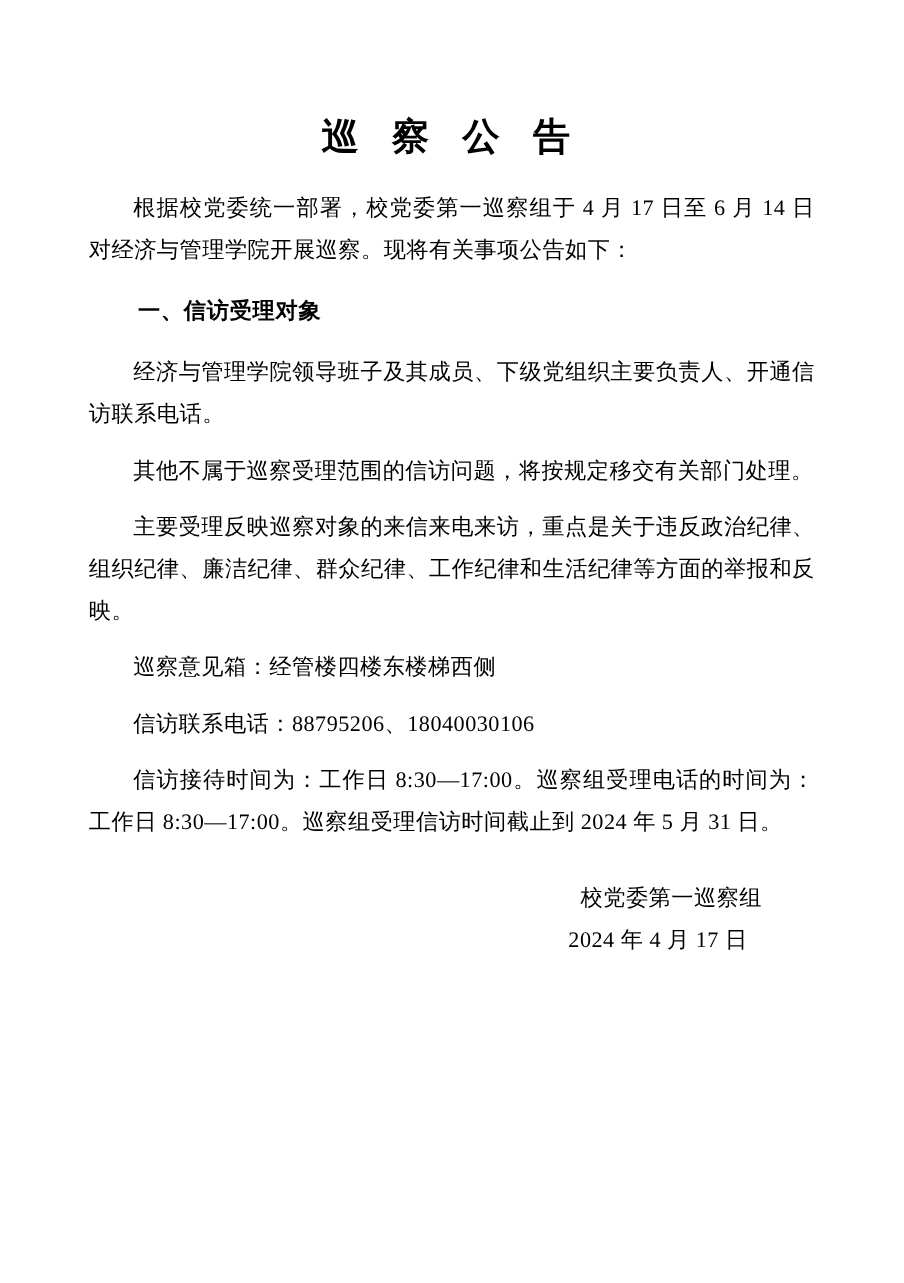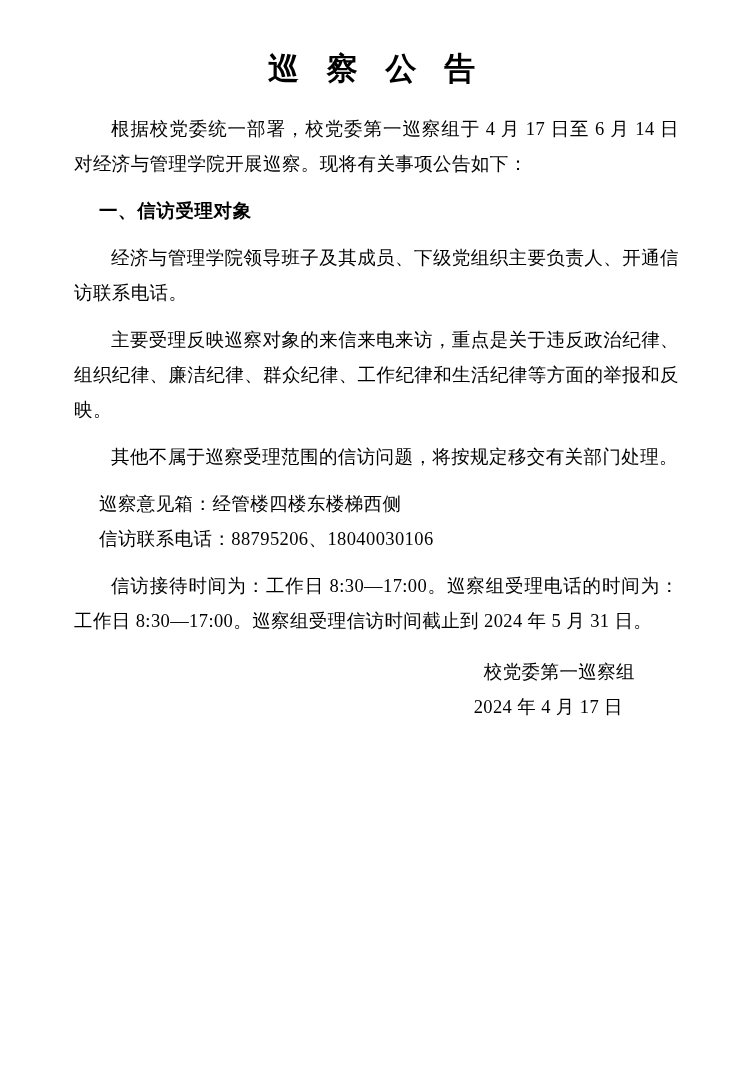--- a/index.html
+++ b/index.html
@@ -12,21 +12,21 @@
     height: 1069px;
     font-family: "Liberation Serif", "DejaVu Serif", serif;
     color: #000000;
     -webkit-font-smoothing: antialiased;
   }
   .page {
     position: relative;
     width: 753px;
     height: 1069px;
     box-sizing: border-box;
-    padding: 30px 62px 40px 62px;
+    padding: 75px 62px 40px 62px;
     background: #ffffff;
   }
   .doc-title {
     text-align: center;
     font-size: 31px;
     font-weight: bold;
     letter-spacing: 10px;
     margin: 18px 0 22px 0;
     font-family: "Liberation Serif", "DejaVu Serif", serif;
   }
@@ -36,33 +36,33 @@
     text-align: justify;
     text-justify: inter-ideograph;
     margin: 12px;
     text-indent: 37px;
     letter-spacing: 0.4px;
   }
   .heading {
     font-size: 18.5px;
     line-height: 35px;
     font-weight: bold;
-    margin: 0;
+    margin: 16px;
     text-indent: 37px;
     letter-spacing: 0.6px;
   }
   .contact-line {
     font-size: 18.5px;
     line-height: 35px;
-    margin: 0;
+    margin: 12px;
     text-indent: 37px;
     letter-spacing: 0.4px;
   }
   .signature-block {
-    margin-top: 16px;
+    margin-top: 28px;
     text-align: right;
     padding-right: 56px;
   }
   .sign-line {
     font-size: 18.5px;
     line-height: 35px;
     letter-spacing: 0.4px;
   }
   .sign-date {
     font-size: 18.5px;
@@ -75,22 +75,22 @@
 <body>
 
 <div class="page">
 
   <h1 class="doc-title">巡 察 公 告</h1>
 
   <div class="doc-body">
       <p class="para">根据校党委统一部署，校党委第一巡察组于 4 月 17 日至 6 月 14 日对经济与管理学院开展巡察。现将有关事项公告如下：</p>
       <p class="heading">一、信访受理对象</p>
       <p class="para">经济与管理学院领导班子及其成员、下级党组织主要负责人、开通信访联系电话。</p>
+      <p class="para">其他不属于巡察受理范围的信访问题，将按规定移交有关部门处理。</p>
       <p class="para">主要受理反映巡察对象的来信来电来访，重点是关于违反政治纪律、组织纪律、廉洁纪律、群众纪律、工作纪律和生活纪律等方面的举报和反映。</p>
-      <p class="para">其他不属于巡察受理范围的信访问题，将按规定移交有关部门处理。</p>
       <p class="contact-line">巡察意见箱：经管楼四楼东楼梯西侧</p>
       <p class="contact-line">信访联系电话：88795206、18040030106</p>
       <p class="para">信访接待时间为：工作日 8:30—17:00。巡察组受理电话的时间为：工作日 8:30—17:00。巡察组受理信访时间截止到 2024 年 5 月 31 日。</p>
     </div>
 
   <div class="signature-block">
     <div class="sign-line">校党委第一巡察组</div>
     <div class="sign-date">2024 年 4 月 17 日</div>
   </div>
 

